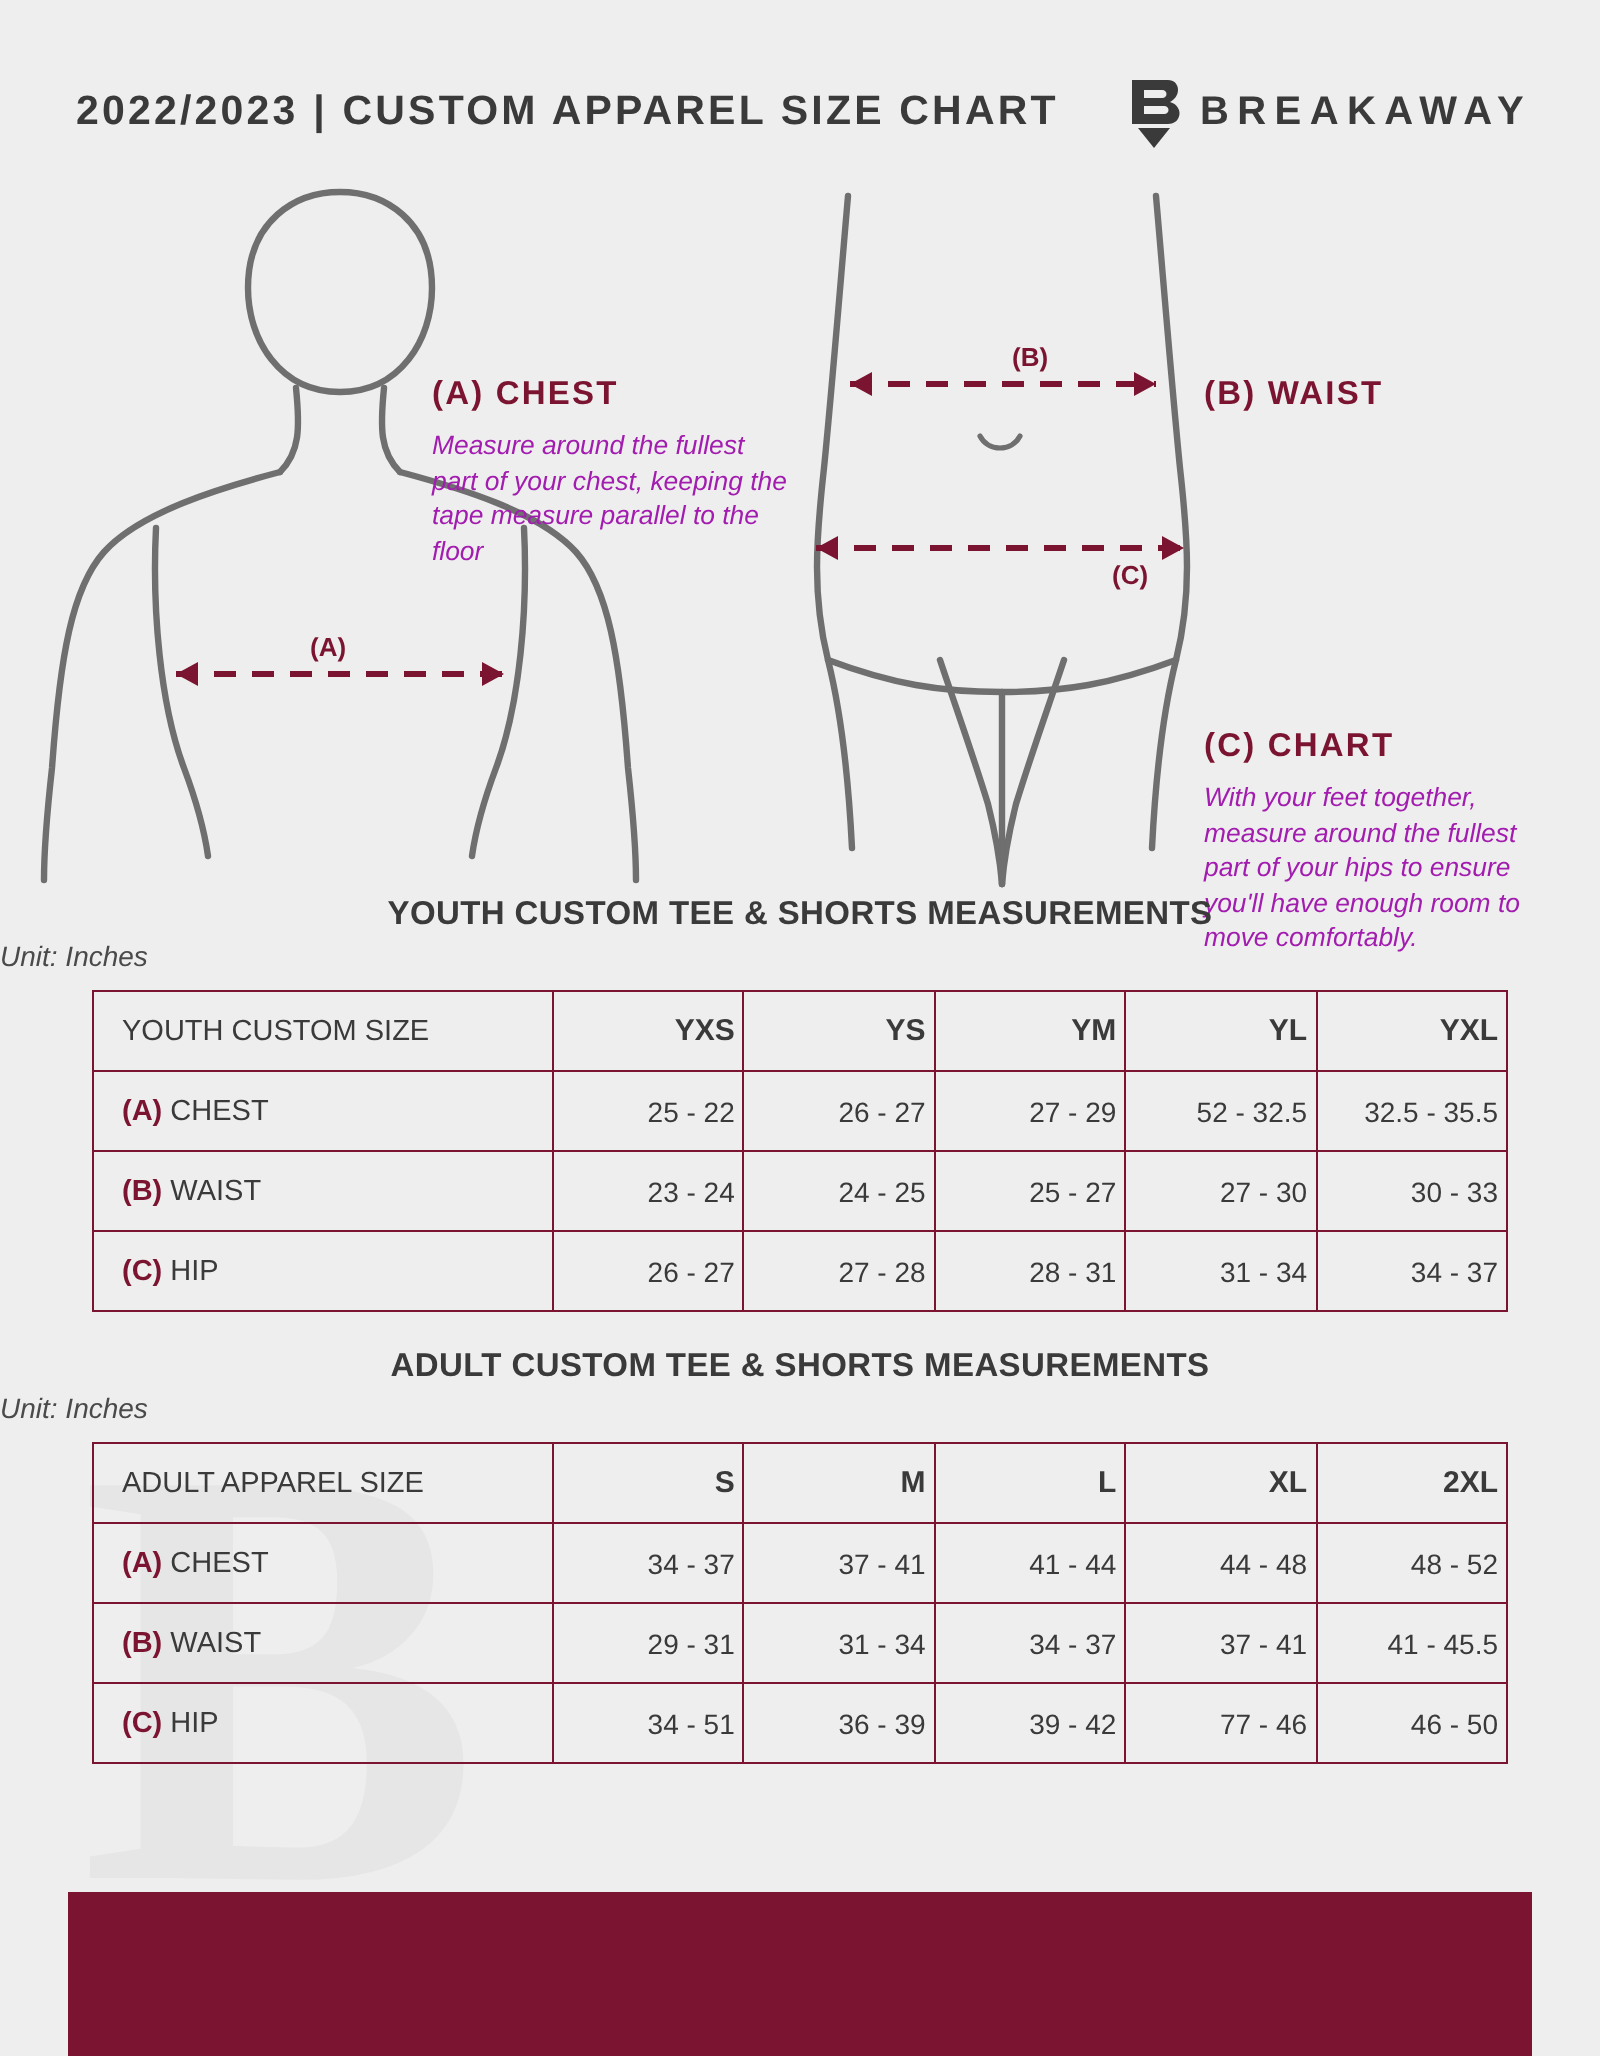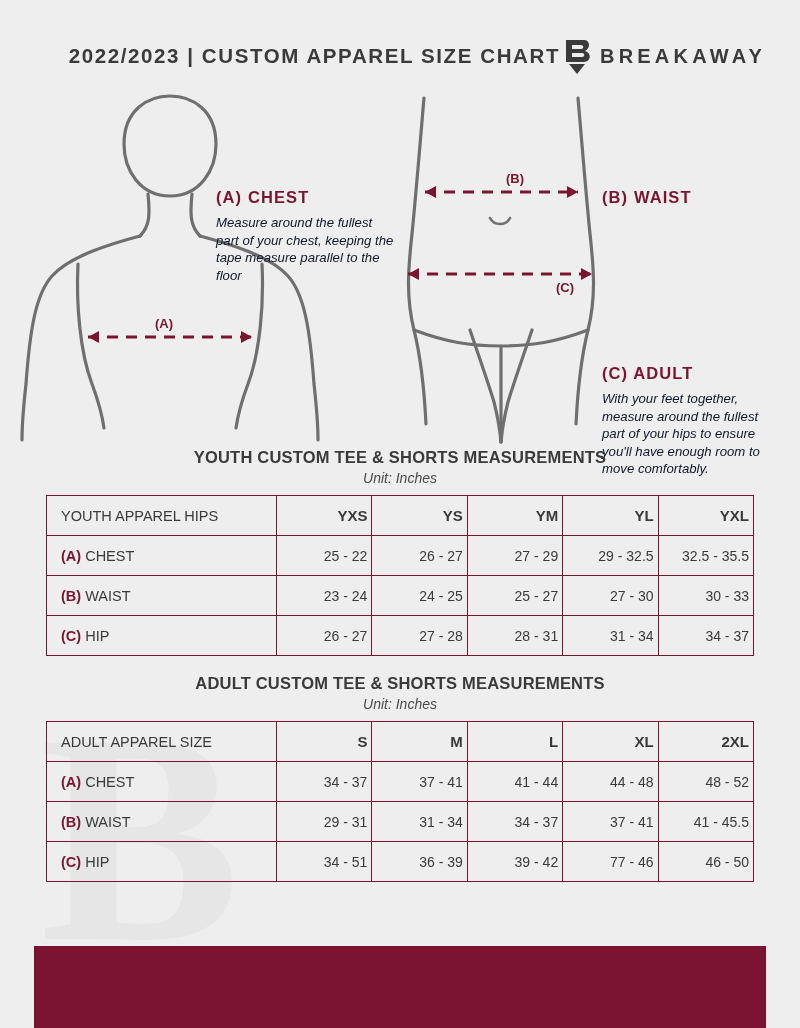--- a/index.html
+++ b/index.html
@@ -34,22 +34,22 @@
     line-height: 1;
     user-select: none;
     z-index: 0;
   }
   
   .header {
     position: relative;
     z-index: 2;
     display: flex;
     align-items: center;
-    justify-content: flex-end;
-    padding: 36px 34px 8px 54px;
+    justify-content: space-between;
+    padding: 36px 34px 8px 38px;
   }
   .header-title {
     font-size: 20.5px;
     letter-spacing: 1.6px;
     font-weight: bold;
     color: #3a3a3a;
     white-space: nowrap;
   }
   .brand {
     display: flex;
@@ -81,41 +81,40 @@
     font-size: 16.5px;
     letter-spacing: 1.1px;
     font-weight: bold;
     color: #7b1430;
   }
   .callout p {
     margin: 0;
     font-size: 13.2px;
     line-height: 1.33;
     font-style: italic;
-    color: #0f172a;
+    color: #a21caf;
   }
   .c-chest { left: 216px; top: 104px; width: 180px; }
   .c-waist { left: 602px; top: 104px; width: 172px; }
   .c-hips  { left: 602px; top: 280px; width: 172px; }
 
   
   .section {
     position: relative;
     z-index: 2;
     margin-top: 4px;
   }
   .section-title {
     text-align: center;
     font-size: 16.5px;
     font-weight: bold;
     color: #3a3a3a;
     letter-spacing: .2px;
   }
   .section-unit {
-    text-align: center;
     font-size: 14px;
     font-style: italic;
     color: #4a4a4a;
     margin-top: 3px;
     margin-bottom: 9px;
   }
   table {
     border-collapse: collapse;
     width: 708px;
     margin: 0 auto;
@@ -232,55 +231,55 @@
     </svg>
 
     <div class="callout c-chest">
       <h3>(A) CHEST</h3>
       <p>Measure around the fullest part of your chest, keeping the tape measure parallel to the floor</p>
     </div>
     <div class="callout c-waist">
       <h3>(B) WAIST</h3>
     </div>
     <div class="callout c-hips">
-      <h3>(C) ADULT</h3>
+      <h3>(C) CHART</h3>
       <p>With your feet together, measure around the fullest part of your hips to ensure you'll
 have enough room to move comfortably.</p>
     </div>
   </div>
 
   <div class="section">
     <div class="section-title">YOUTH CUSTOM TEE &amp; SHORTS MEASUREMENTS</div>
     <div class="section-unit">Unit: Inches</div>
     <table>
       <colgroup>
           <col class="first">
           <col>
           <col>
           <col>
           <col>
           <col>
         </colgroup>
       <thead>
         <tr>
-          <th class="rowhead">YOUTH APPAREL HIPS</th>
+          <th class="rowhead">YOUTH CUSTOM SIZE</th>
           <th>YXS</th>
           <th>YS</th>
           <th>YM</th>
           <th>YL</th>
           <th>YXL</th>
         </tr>
       </thead>
       <tbody>
         <tr>
           <td class="rowhead"><span class="tag">(A)</span> <span>CHEST</span></td>
           <td>25 - 22</td>
           <td>26 - 27</td>
           <td>27 - 29</td>
-          <td>29 - 32.5</td>
+          <td>52 - 32.5</td>
           <td>32.5 - 35.5</td>
         </tr>
         <tr>
           <td class="rowhead"><span class="tag">(B)</span> <span>WAIST</span></td>
           <td>23 - 24</td>
           <td>24 - 25</td>
           <td>25 - 27</td>
           <td>27 - 30</td>
           <td>30 - 33</td>
         </tr>

